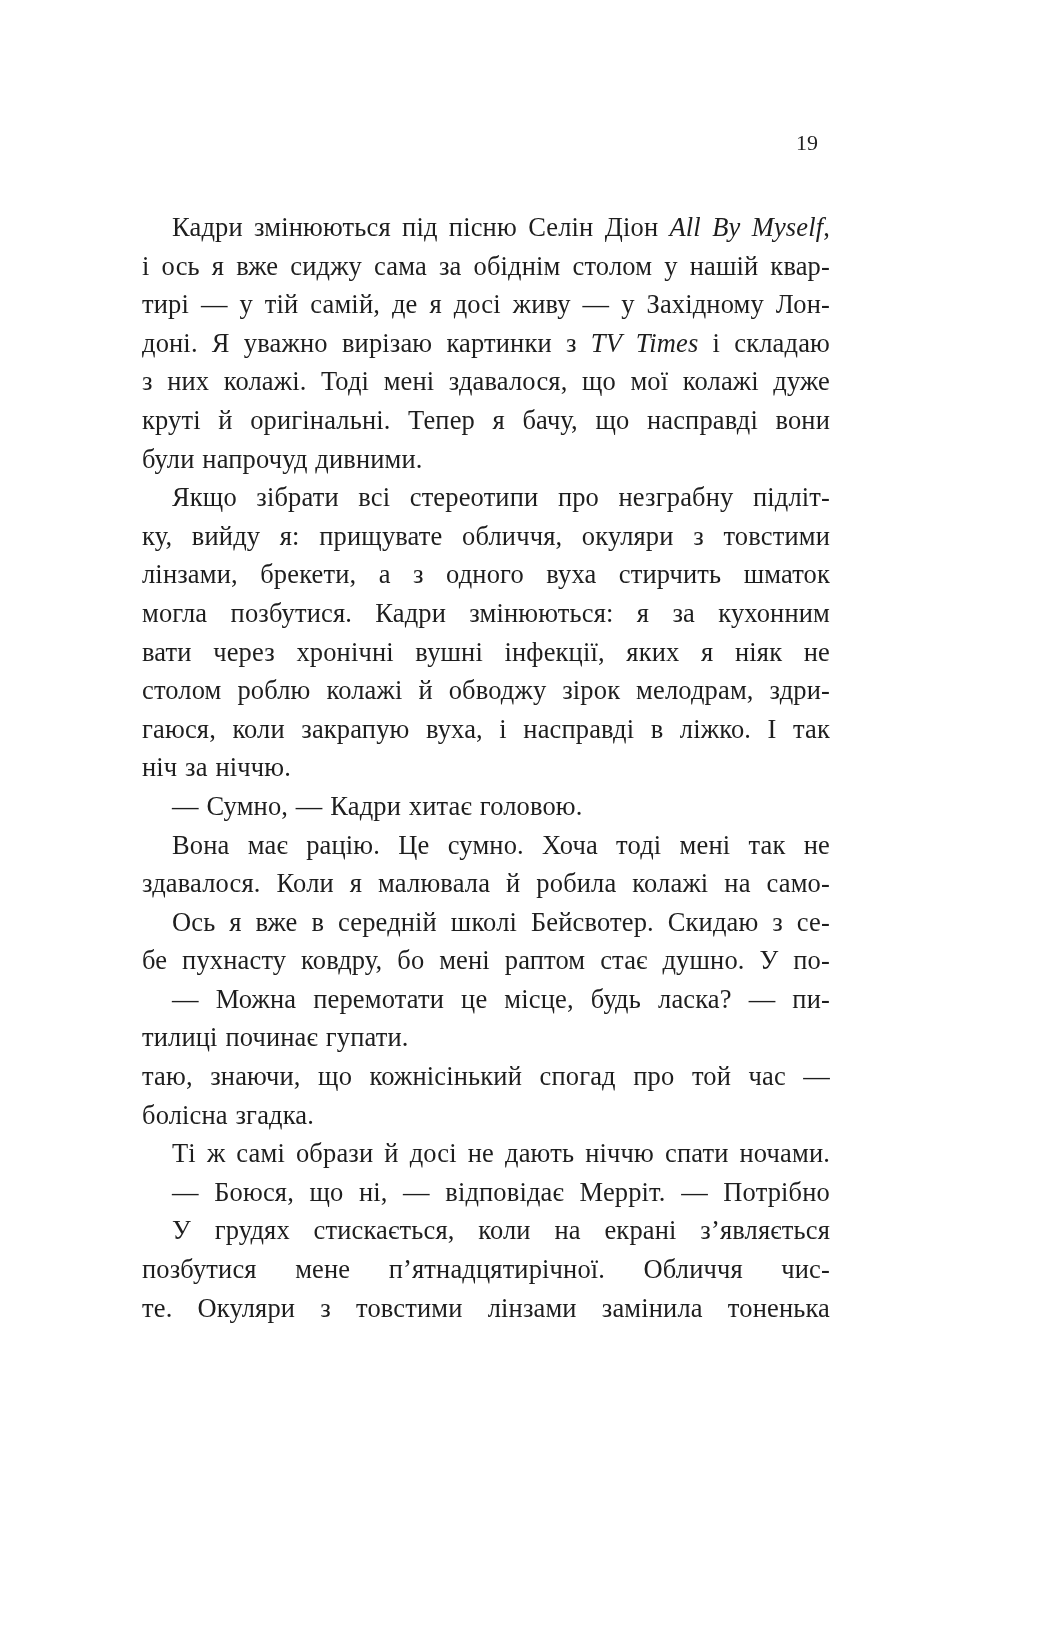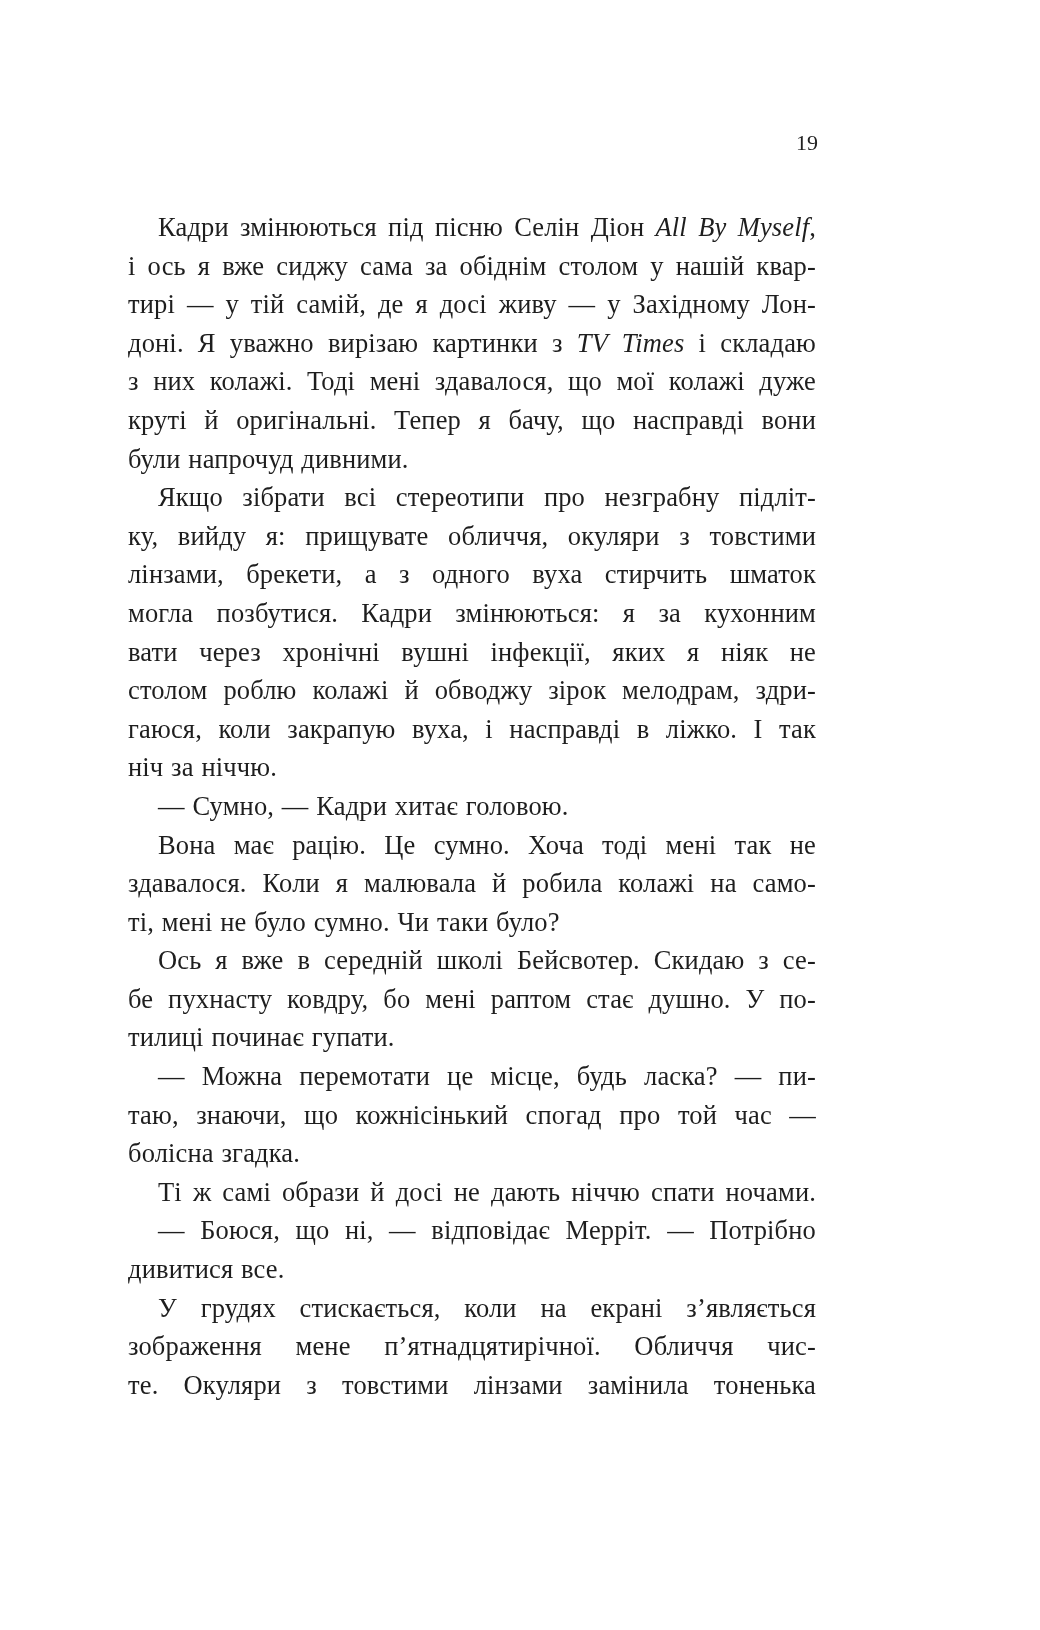--- a/index.html
+++ b/index.html
@@ -19,21 +19,21 @@
       position: absolute;
       top: 128px;
       right: 222px;
       font-size: 22px;
       line-height: 30px;
       color: #222222;
       font-family: "Liberation Serif", "DejaVu Serif", serif;
     }
     .text-block {
       position: absolute;
-      left: 128px;
+      left: 142px;
       top: 208px;
       width: 688px;
     }
     .line {
       height: 38.6px;
       line-height: 38.6px;
       font-size: 26.5px;
       white-space: nowrap;
       text-align: justify;
       text-align-last: justify;
@@ -68,26 +68,24 @@
     <div class="line"><span>ку, вийду я: прищувате обличчя, окуляри з товстими</span></div>
     <div class="line"><span>лінзами, брекети, а з одного вуха стирчить шматок</span></div>
     <div class="line"><span>могла позбутися. Кадри змінюються: я за кухонним</span></div>
     <div class="line"><span>вати через хронічні вушні інфекції, яких я ніяк не</span></div>
     <div class="line"><span>столом роблю колажі й обводжу зірок мелодрам, здри-</span></div>
     <div class="line"><span>гаюся, коли закрапую вуха, і насправді в ліжко. І так</span></div>
     <div class="line last"><span>ніч за ніччю.</span></div>
     <div class="line indent last"><span>— Сумно, — Кадри хитає головою.</span></div>
     <div class="line indent"><span>Вона має рацію. Це сумно. Хоча тоді мені так не</span></div>
     <div class="line"><span>здавалося. Коли я малювала й робила колажі на само-</span></div>
-    <div class="line last"><span>ті, мені не було сумно. Чи таки було?</span></div>
     <div class="line indent"><span>Ось я вже в середній школі Бейсвотер. Скидаю з се-</span></div>
     <div class="line"><span>бе пухнасту ковдру, бо мені раптом стає душно. У по-</span></div>
+    <div class="line indent"><span>— Можна перемотати це місце, будь ласка? — пи-</span></div>
     <div class="line last"><span>тилиці починає гупати.</span></div>
-    <div class="line indent"><span>— Можна перемотати це місце, будь ласка? — пи-</span></div>
     <div class="line"><span>таю, знаючи, що кожнісінький спогад про той час —</span></div>
     <div class="line last"><span>болісна згадка.</span></div>
     <div class="line indent"><span>Ті ж самі образи й досі не дають ніччю спати ночами.</span></div>
     <div class="line indent"><span>— Боюся, що ні, — відповідає Мерріт. — Потрібно</span></div>
-    <div class="line last"><span>дивитися все.</span></div>
     <div class="line indent"><span>У грудях стискається, коли на екрані з’являється</span></div>
-    <div class="line"><span>зображення мене п’ятнадцятирічної. Обличчя чис-</span></div>
+    <div class="line"><span>позбутися мене п’ятнадцятирічної. Обличчя чис-</span></div>
     <div class="line"><span>те. Окуляри з товстими лінзами замінила тоненька</span></div>
   </div>
 
 </body></html>

